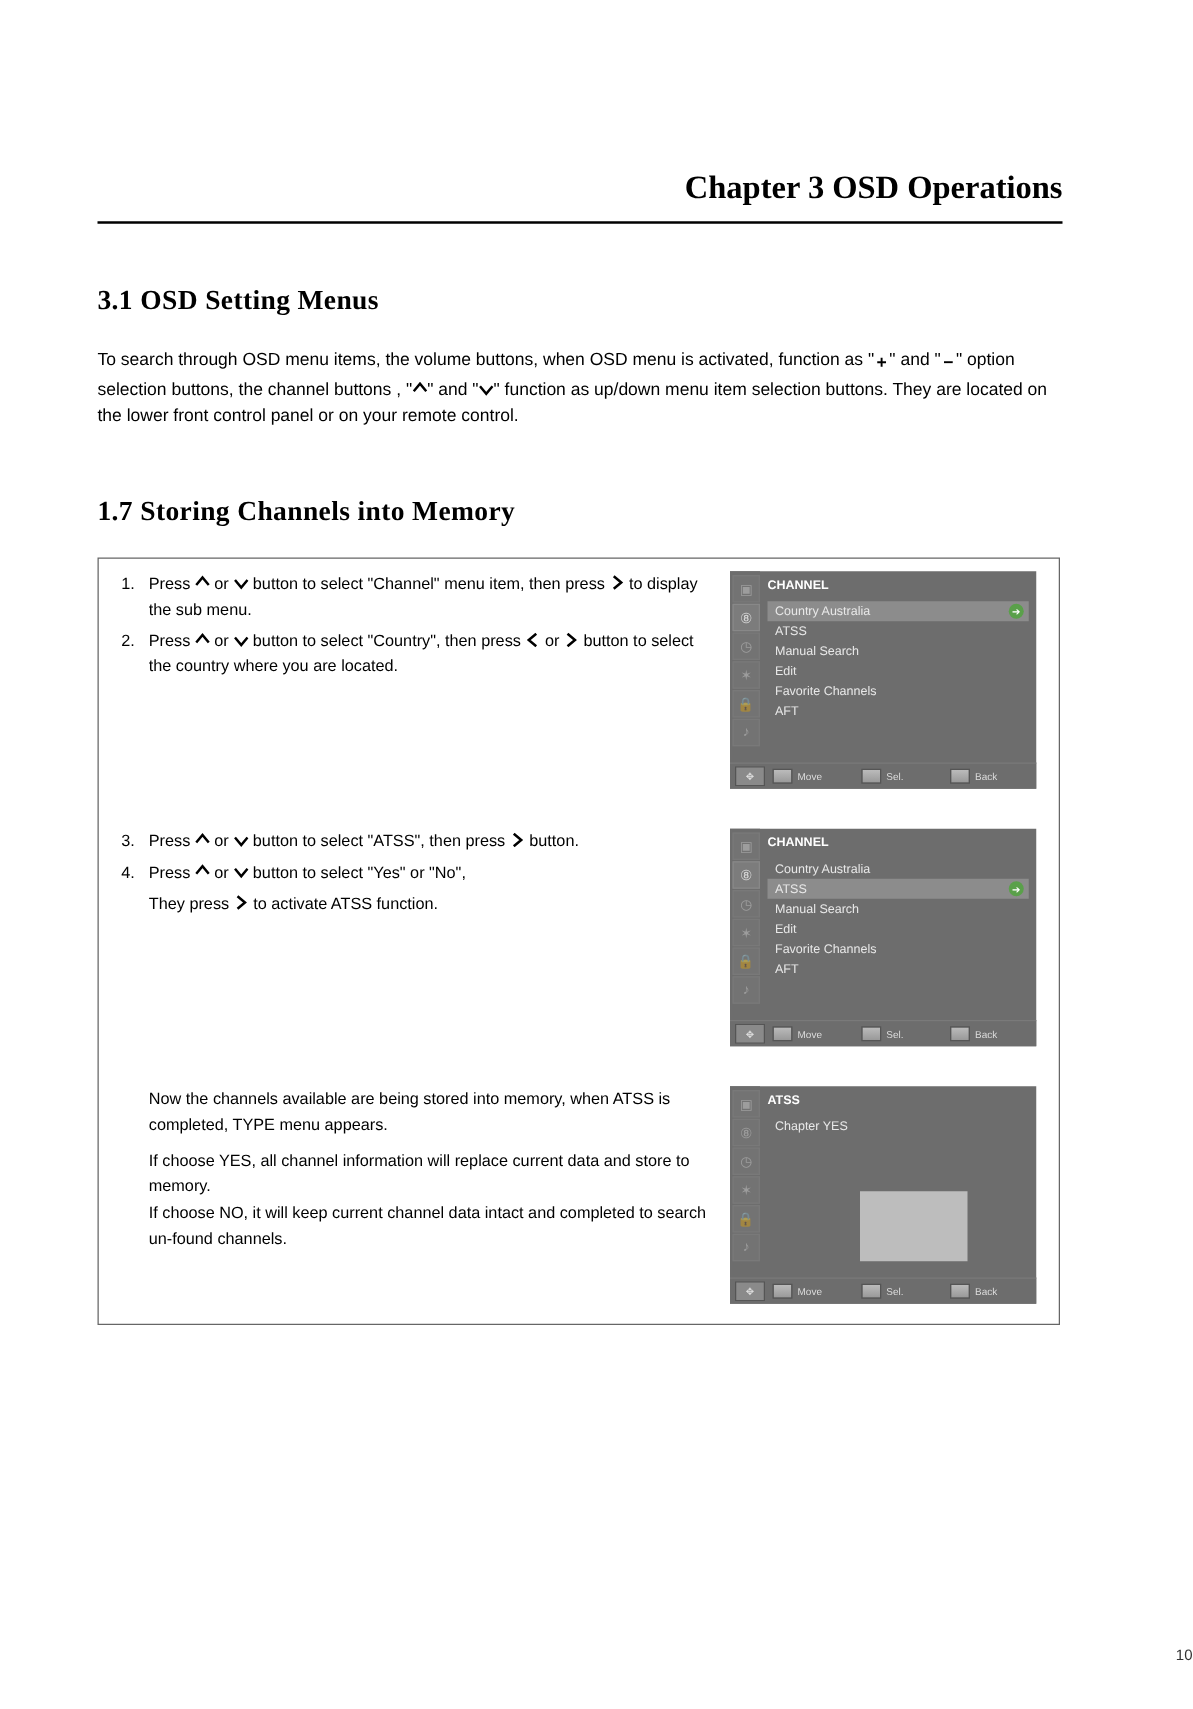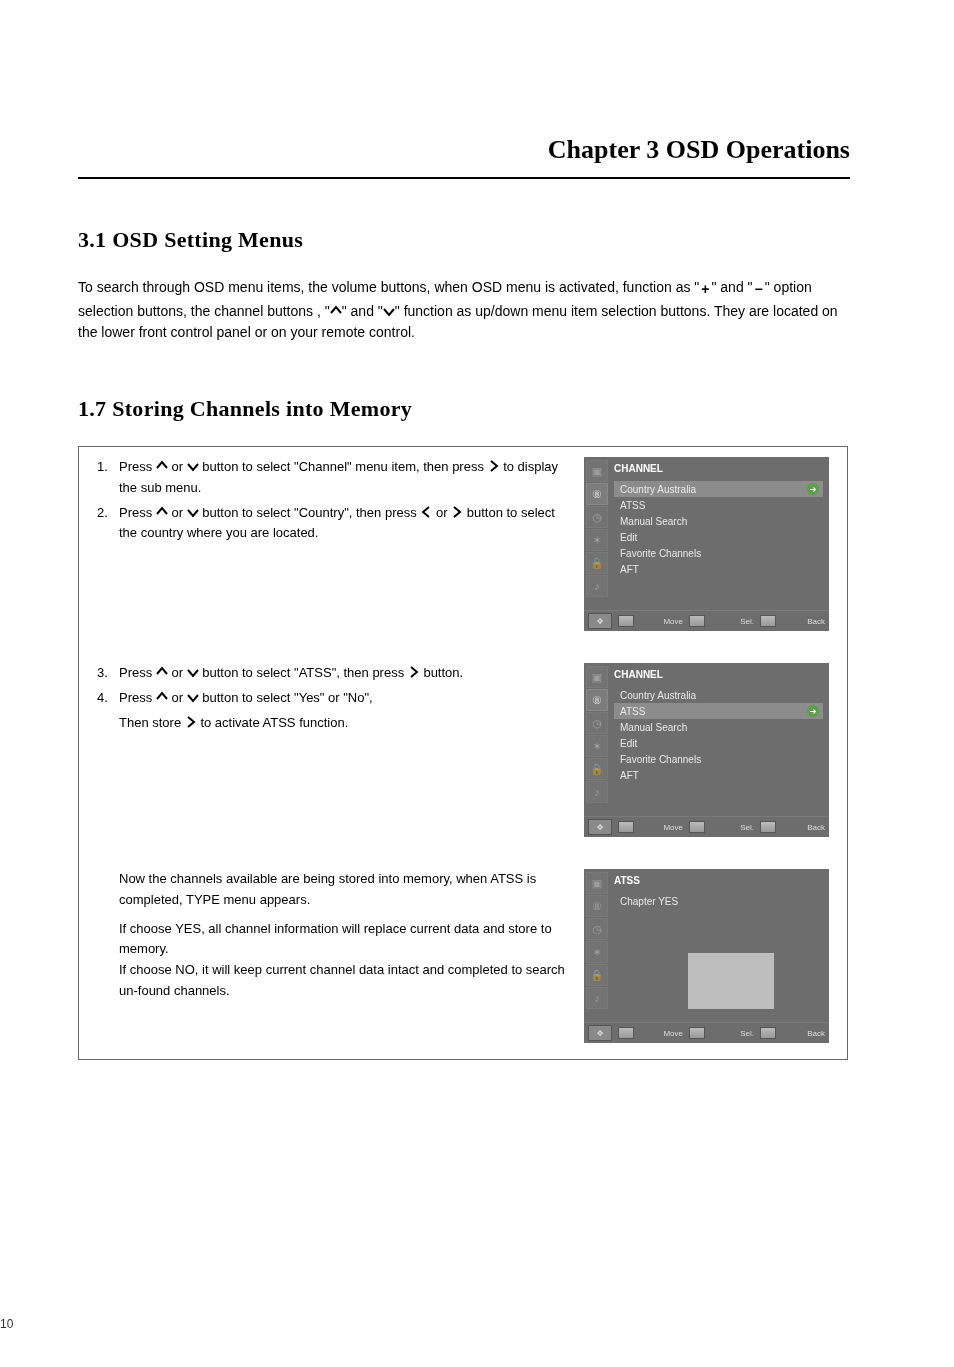--- a/index.html
+++ b/index.html
@@ -26,23 +26,23 @@
   .sdim{opacity:.45}
   .main{flex:1;display:flex;flex-direction:column}
   .mtop{padding:6px 6px 0 6px}
   .mrow{height:16px;font-size:10px;color:#e8e8e8;display:flex;align-items:center;padding-left:6px;position:relative}
   .mrow.sel{background:#8c8c8c}
   .mrow .arrow-out{position:absolute;right:4px;top:2px;width:12px;height:12px;background:#5aa04a;border-radius:50%;color:#fff;font-size:8px;display:flex;align-items:center;justify-content:center}
   .mbody{flex:1;position:relative}
   .pipbox{position:absolute;left:80px;top:44px;width:86px;height:56px;background:#bdbdbd}
   .bottom{height:20px;background:#6d6d6d;border-top:1px solid #7a7a7a;display:flex;align-items:center;gap:2px;padding:0 4px}
   .btn-arrows{width:22px;height:14px;border:1px solid #555;background:#8a8a8a;color:#ddd;font-size:8px;display:flex;align-items:center;justify-content:center}
-  .seg{flex:1;height:14px;display:flex;align-items:center;gap:4px;color:#ddd;font-size:8px;justify-content:space-between;padding-left:4px}
+  .seg{flex:1;height:14px;display:flex;align-items:center;gap:4px;color:#ddd;font-size:8px;justify-content:flex-start;padding-left:4px}
   .segbox{width:14px;height:10px;background:linear-gradient(#bbb,#999);border:1px solid #555}
-  .pagefoot{position:absolute;bottom:36px;left:0;width:100%;text-align:left;font-size:12px;color:#333}
+  .pagefoot{position:absolute;bottom:36px;left:0;width:100%;text-align:right;font-size:12px;color:#333}
   svg.glyph{width:12px;height:12px;vertical-align:-1px}
 </style>
 </head>
 <body>
 
 <div class="page">
  <div class="content">
 
   <div class="chapter-head">Chapter 3 OSD Operations</div>
 
@@ -157,21 +157,21 @@
         <span class="step-n">4.</span>
         <span class="step-body">
           <span>Press </span><svg class="glyph" viewBox="0 0 12 12">
                   <path d="M1 8 L6 2 L11 8" stroke="#000" stroke-width="2" fill="none"></path>
                 </svg><span> or </span><svg class="glyph" viewBox="0 0 12 12">
                   <path d="M1 4 L6 10 L11 4" stroke="#000" stroke-width="2" fill="none"></path>
                 </svg><span> button to  select "Yes" or "No",</span>
         </span>
       </div>
       <div class="indent">
-        <span>Then store </span><svg class="glyph" viewBox="0 0 12 12">
+        <span>They press </span><svg class="glyph" viewBox="0 0 12 12">
                 <path d="M3 1 L9 6 L3 11" stroke="#000" stroke-width="2" fill="none"></path>
               </svg><span> to activate ATSS function.</span>
       </div>
     </div>
     <div class="rcol">
       <div class="osd">
         <div class="osd-title">CHANNEL</div>
         <div class="osd-row1">
           <div class="side">
             <div class="sicon sdim">▣</div>

